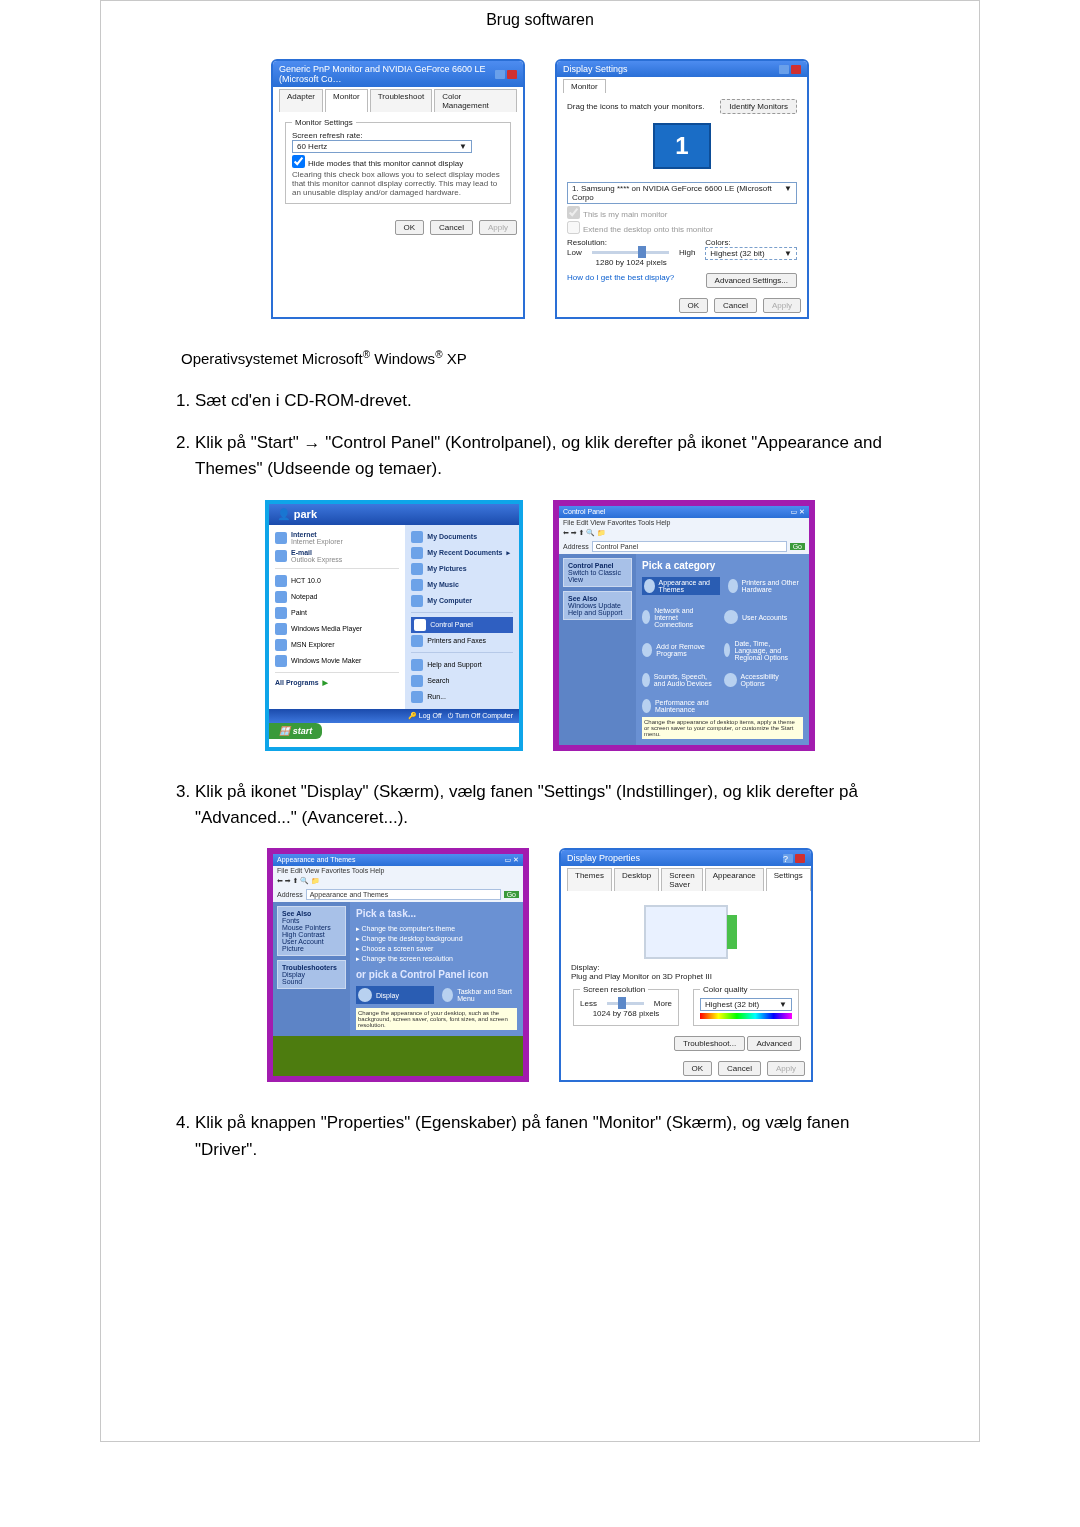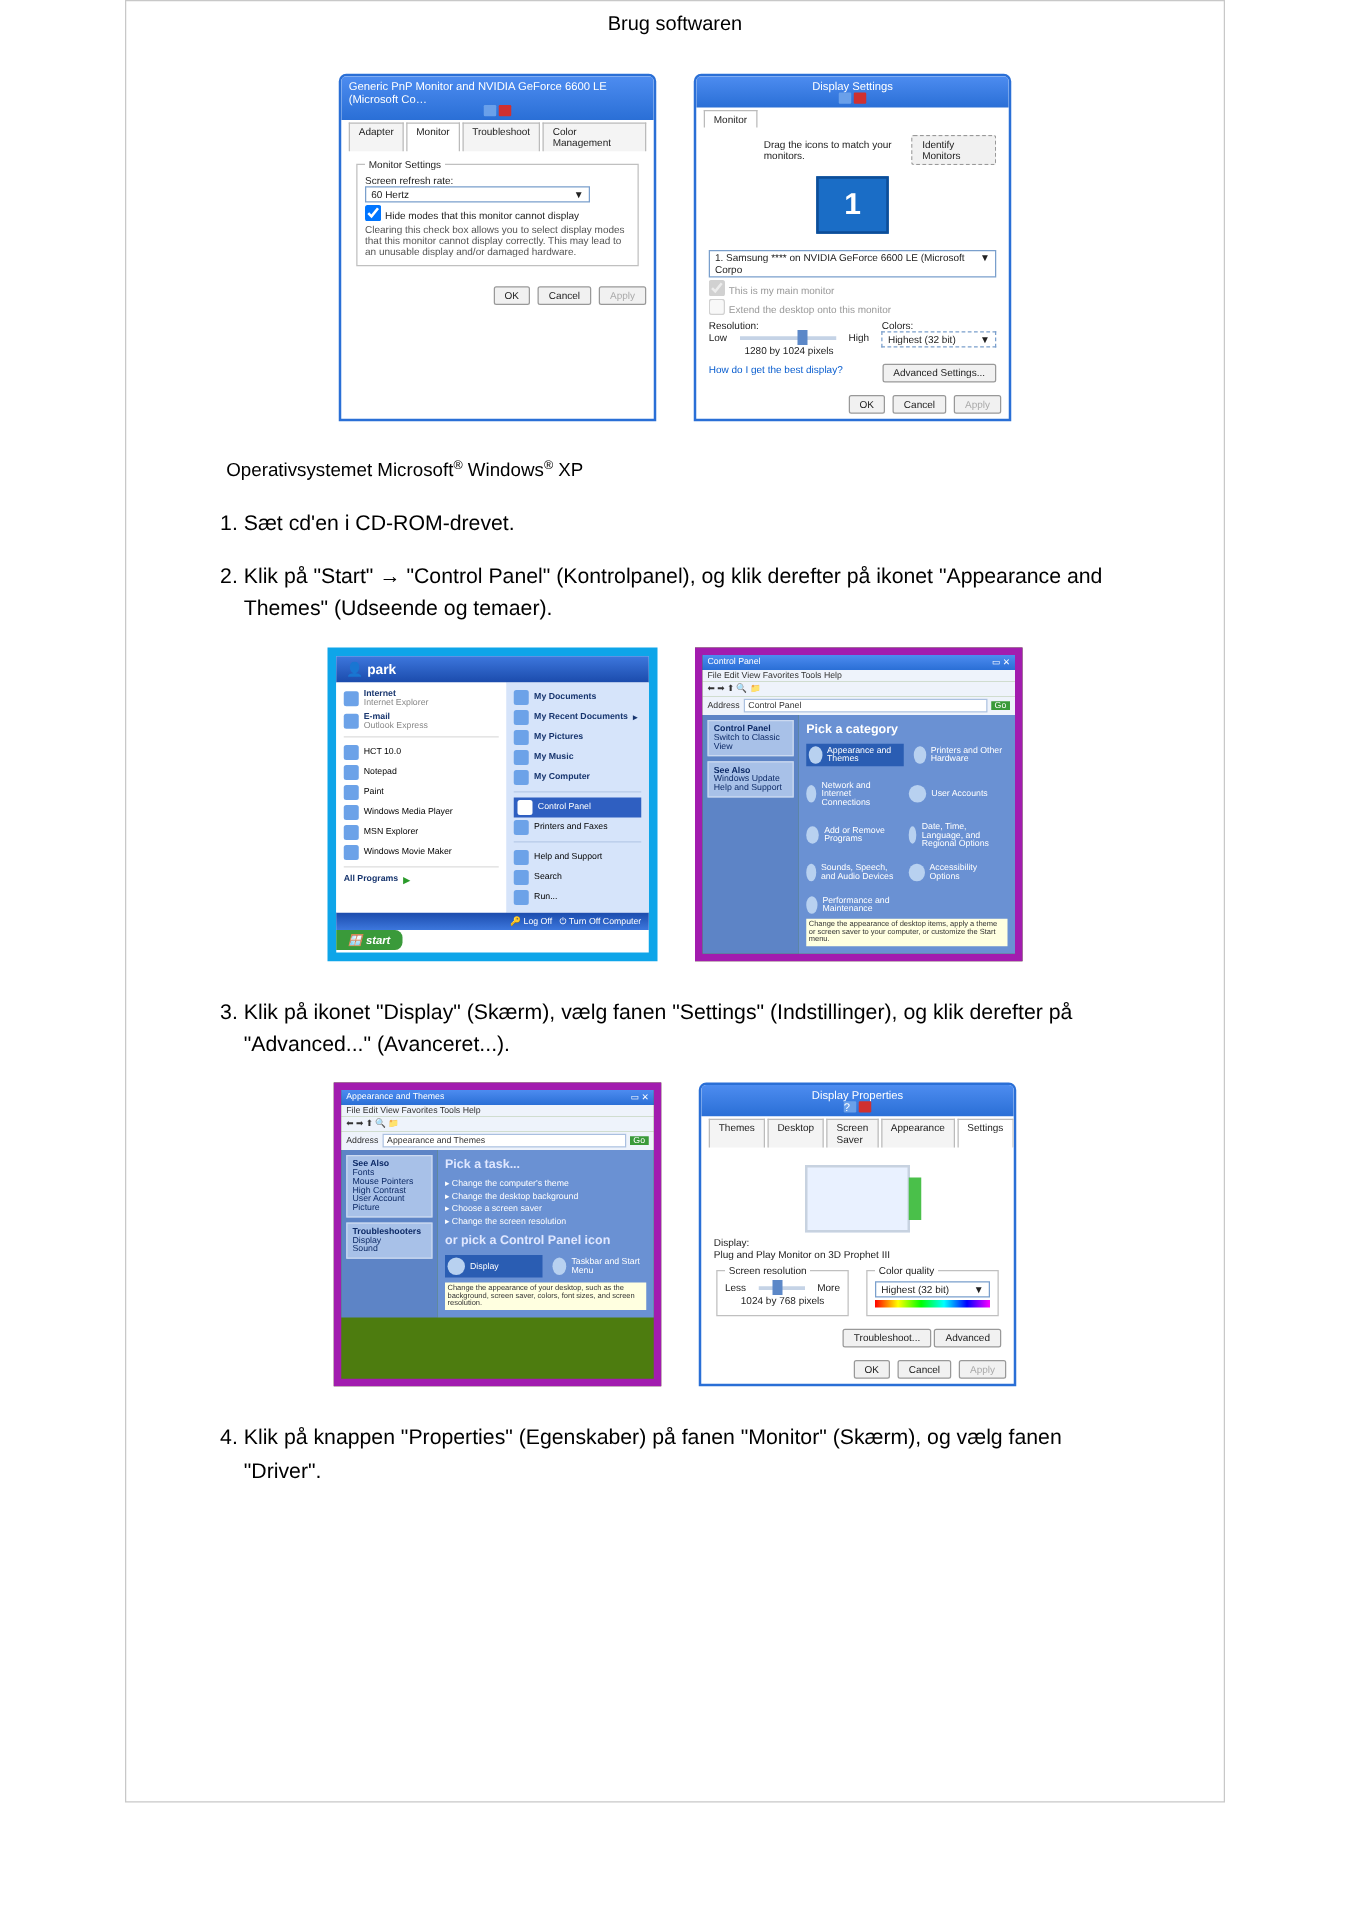--- a/index.html
+++ b/index.html
@@ -46,21 +46,20 @@
     overflow: hidden;
   }
   .win-title {
     background: linear-gradient(#4d8cf0, #2a6fd6);
     color: #fff;
     font-size: 9px;
     padding: 3px 6px;
     display: flex;
     justify-content: space-between;
     align-items: center;
-    flex-direction: column;
   }
   .win-close {
     display: flex;
     gap: 2px;
   }
   .win-close span {
     width: 10px; height: 9px; background:#d03030;
     border-radius:1px;
   }
   .win-close span:first-child{background:#6aa0ea;}
@@ -110,21 +109,21 @@
   }
   .slider{
     height:3px;background:#c5d3e6;position:relative;margin:4px 6px;
   }
   .slider .thumb{width:8px;height:12px;background:#5c88c8;position:absolute;top:-5px;left:60%;}
   .link{color:#0a5ecf;}
 
   
   .shot-wide{
     width:250px;
-    border:7px solid #0ea5e9;
+    border:4px solid #0ea5e9;
     font-size:7px;
   }
   .xp-start-head{
     background:linear-gradient(#3d77dd,#1b4bac);
     color:#fff;padding:4px 8px;font-weight:bold;font-size:11px;
   }
   .xp-body{display:flex;}
   .xp-left{width:55%;background:#fff;padding:4px 6px;}
   .xp-right{width:45%;background:#d6e4fa;padding:4px 6px;}
   .xp-item{display:flex;align-items:center;gap:4px;padding:2px 0;}
@@ -229,21 +228,21 @@
           <span>Display Settings</span>
           <span class="win-close">
               <span></span>
               <span></span>
             </span>
         </div>
         <div class="tab-strip">
           <div class="tab active">Monitor</div>
         </div>
         <div class="panel">
-          <div style="display:flex;justify-content:space-between;align-items:center;margin-left:44px;">
+          <div style="display:flex;justify-content:space-between;align-items:center;">
             <span>Drag the icons to match your monitors.</span>
             <span class="btn" style="border-style:dashed;">Identify Monitors</span>
           </div>
           <div class="preview-box">
             <div class="mon-preview">1</div>
           </div>
           <div class="selectbox" style="width:auto;">
             <span>1. Samsung **** on NVIDIA GeForce 6600 LE (Microsoft Corpo</span>
               <span>▼</span>
           </div>

